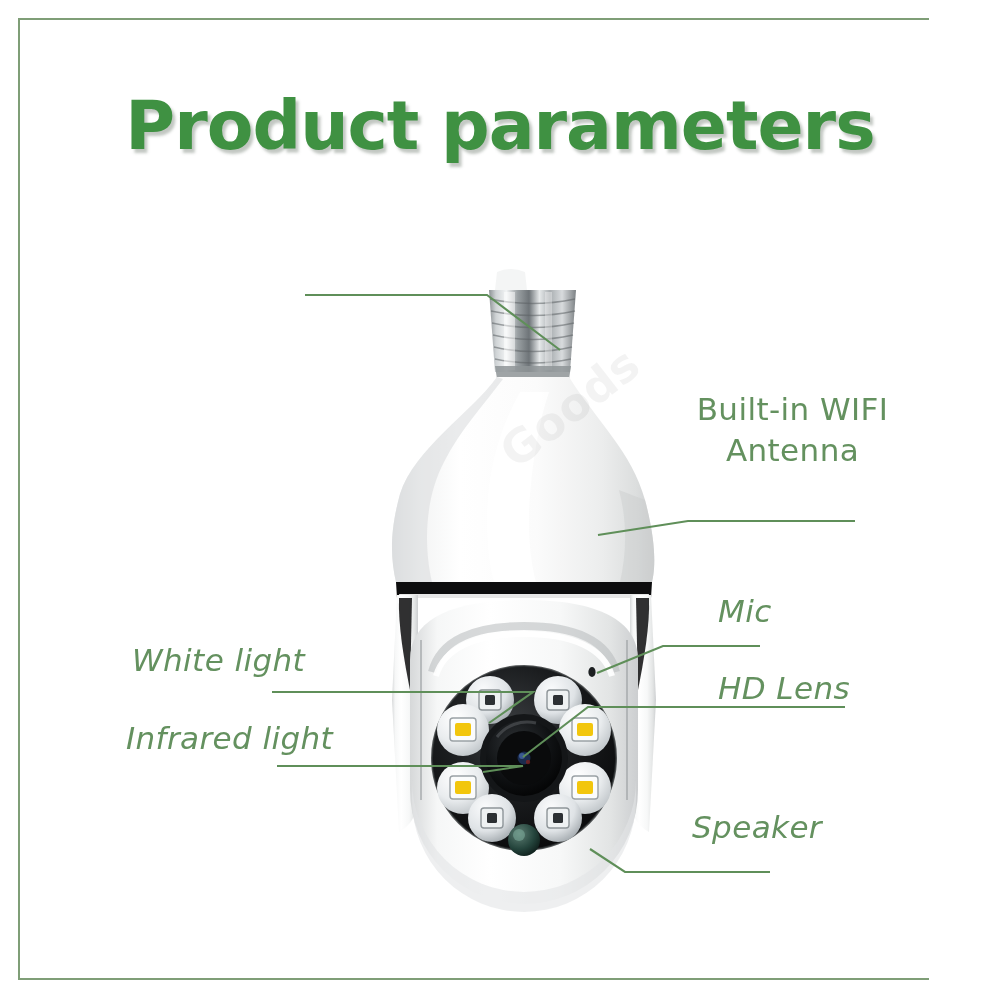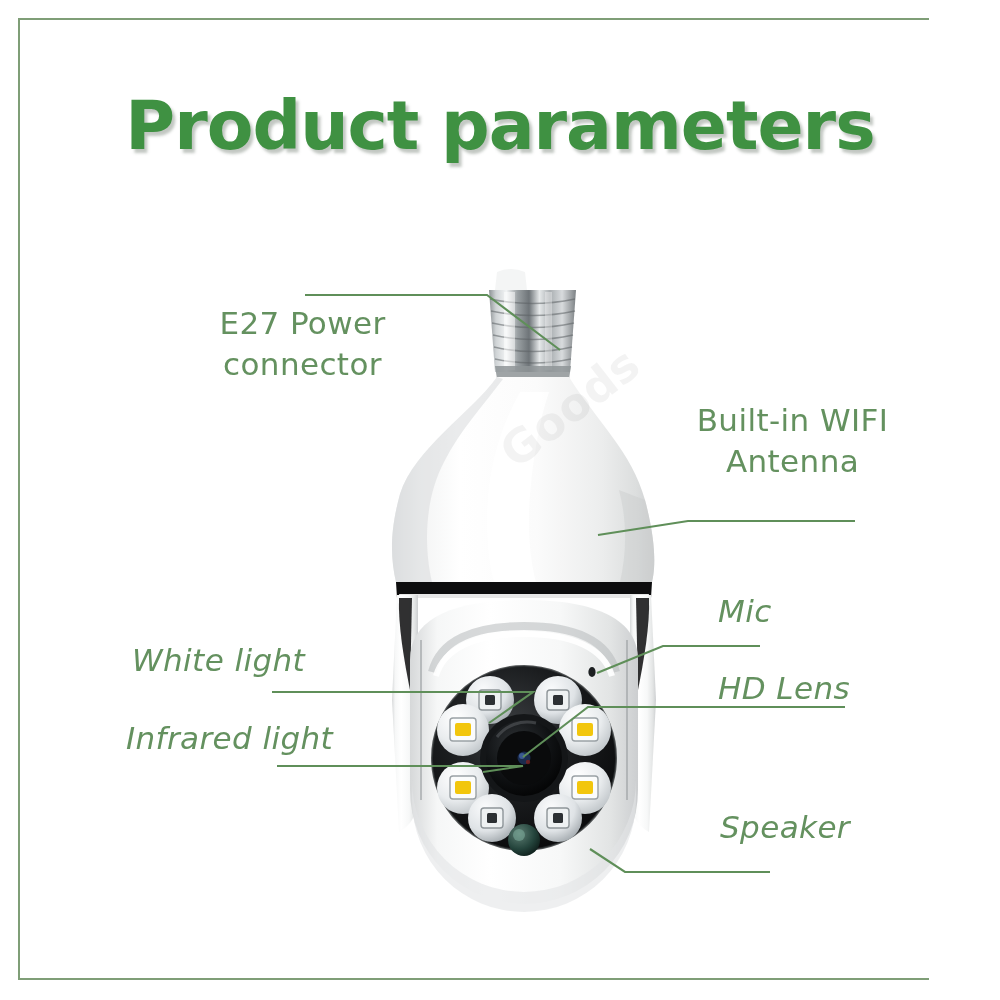--- a/index.html
+++ b/index.html
@@ -292,29 +292,27 @@
   <svg id="leaders" viewBox="0 0 1000 1000">
     <polyline class="leader" points="305,295 487,295 560,350"></polyline>
     <polyline class="leader" points="855,521 688,521 598,535"></polyline>
     <polyline class="leader" points="760,646 663,646 597,673"></polyline>
     <polyline class="leader" points="272,692 533,692 489,723"></polyline>
     <polyline class="leader" points="845,707 588,707 523,757"></polyline>
     <polyline class="leader" points="277,766 523,766 483,772"></polyline>
     <polyline class="leader" points="770,872 625,872 590,849"></polyline>
   </svg>
 
-  <div class="label c" style="left:195px; top:303px; width:215px;">E27 Power
-connector</div>
-
-  <div class="label c" style="left:660px; top:400px; width:265px;">Built-in WIFI
+
+  <div class="label c" style="left:660px; top:389px; width:265px;">Built-in WIFI
 Antenna</div>
 
   <div class="label l" style="left:718px; top:591px; width:140px;">Mic</div>
 
   <div class="label l" style="left:132px; top:640px; width:215px;">White light</div>
 
   <div class="label l" style="left:126px; top:718px; width:250px;">Infrared light</div>
 
   <div class="label l" style="left:718px; top:668px; width:180px;">HD Lens</div>
 
-  <div class="label l" style="left:720px; top:807px; width:180px;">Speaker</div>
+  <div class="label l" style="left:692px; top:807px; width:180px;">Speaker</div>
 
 </div>
 
 </body></html>

